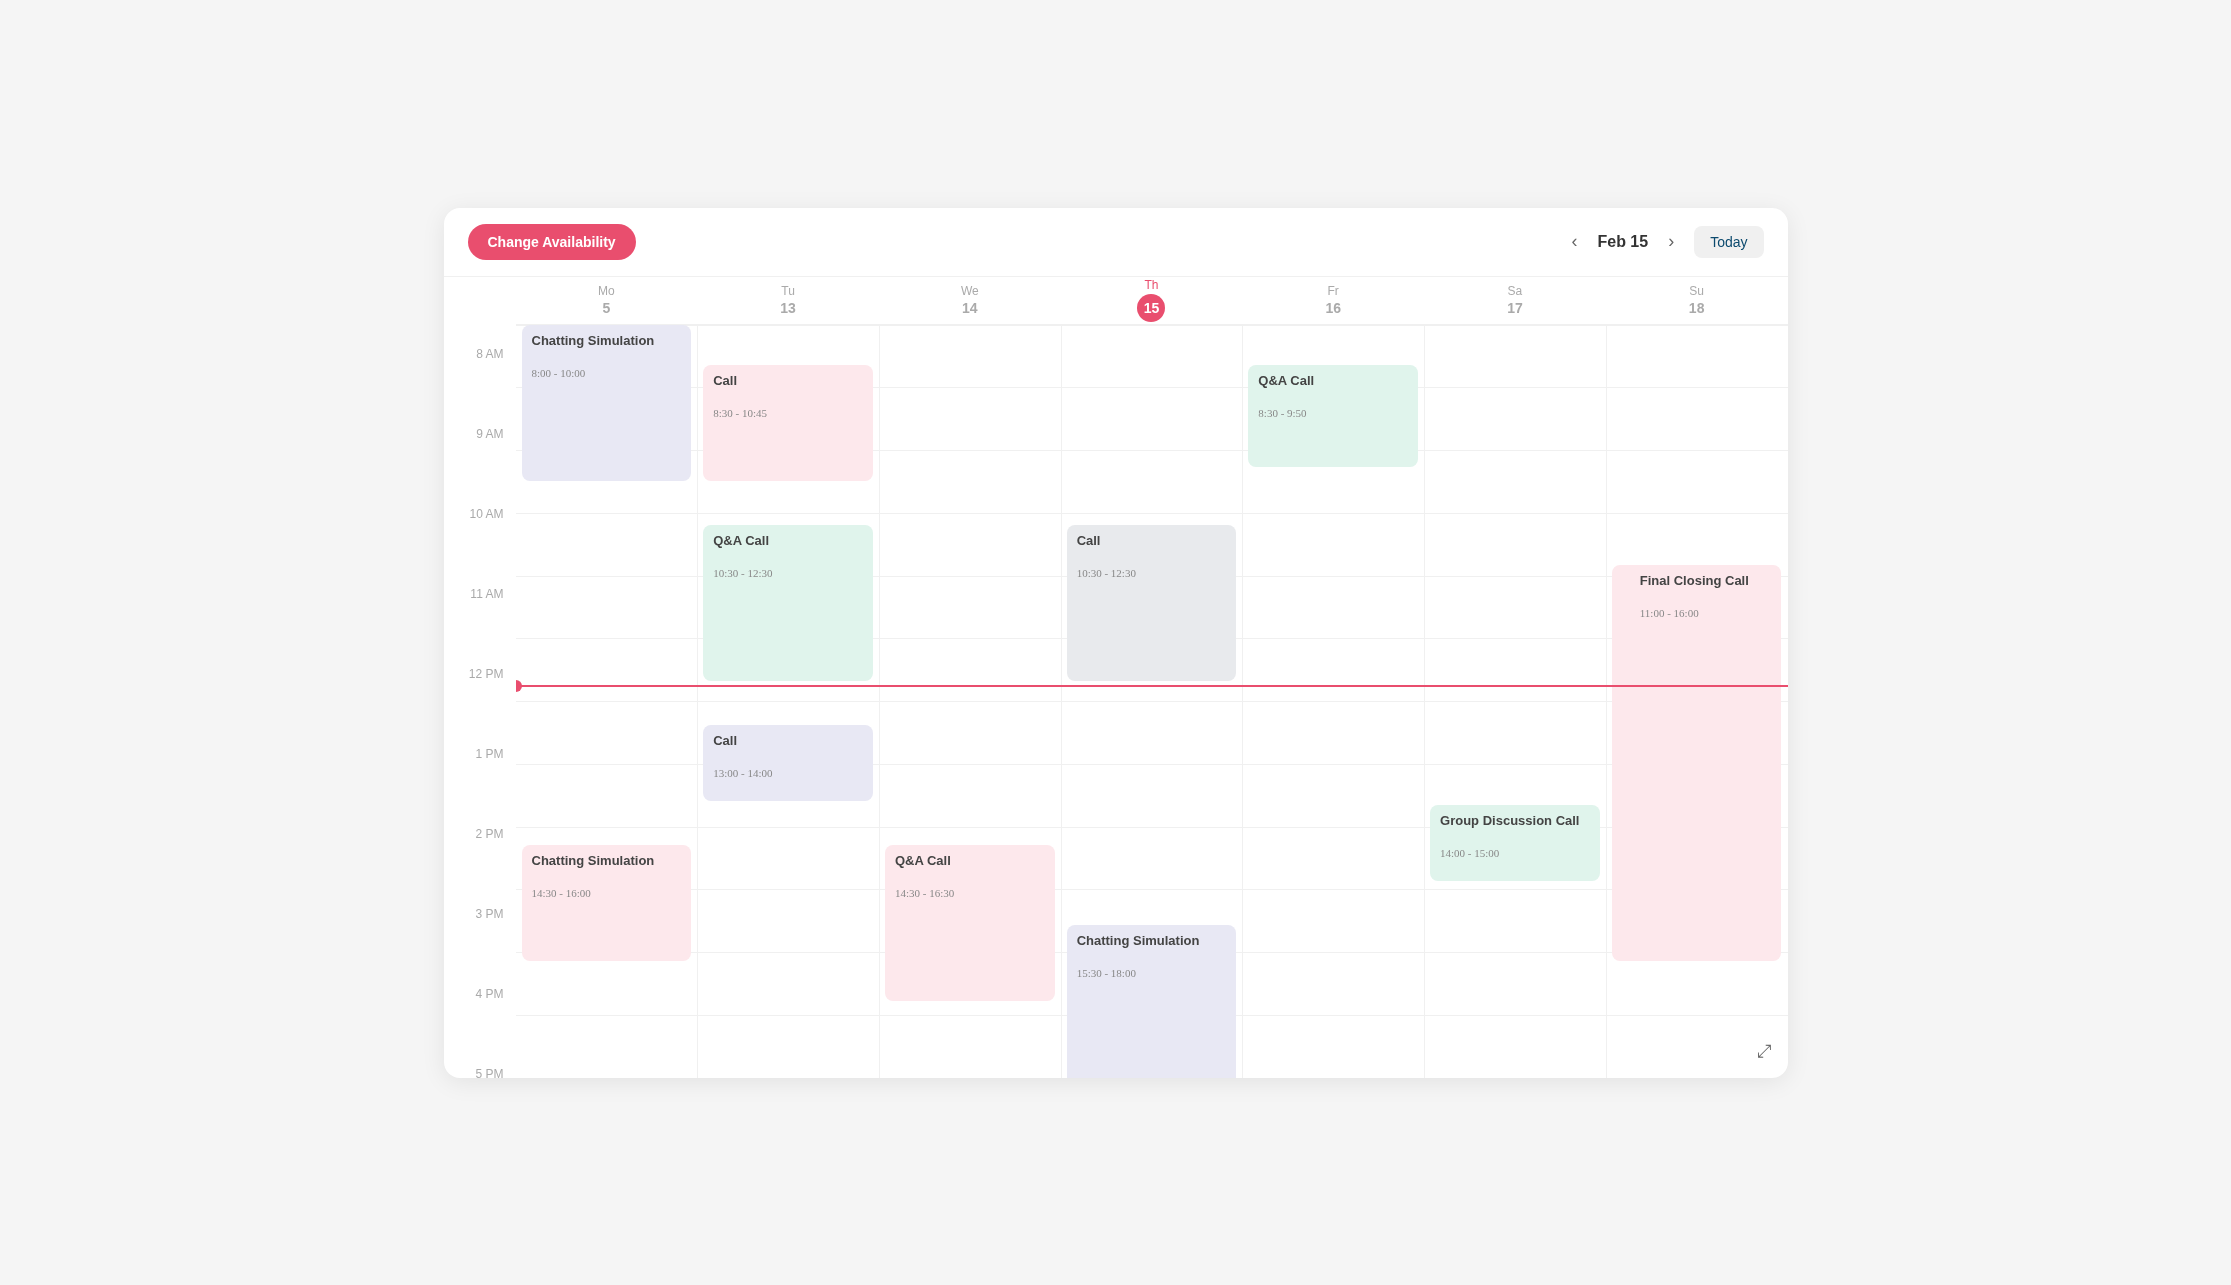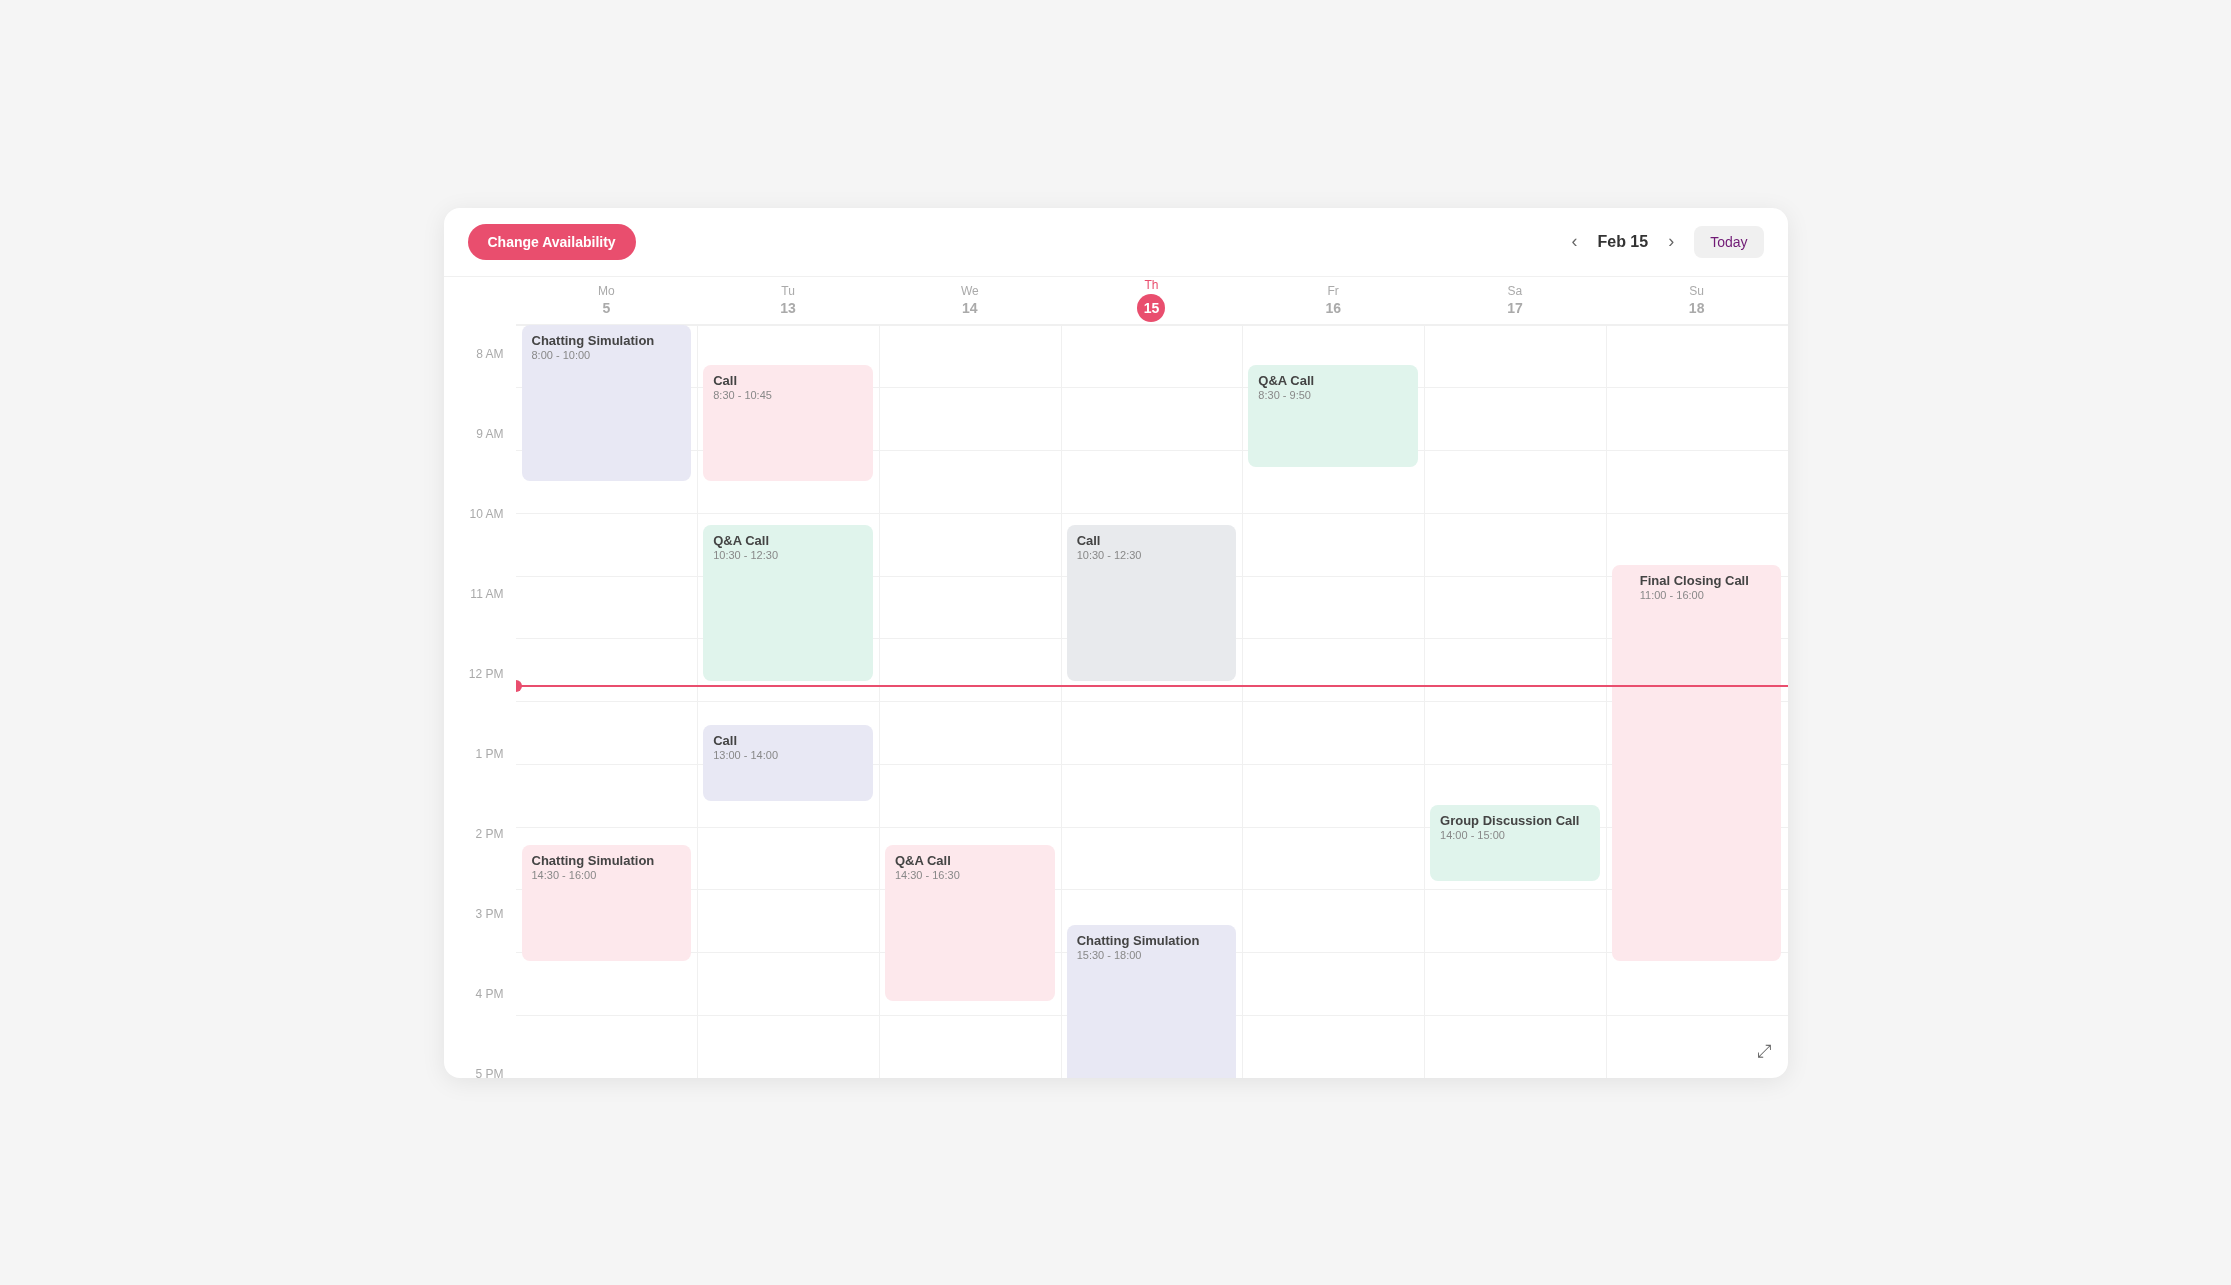--- a/index.html
+++ b/index.html
@@ -56,21 +56,21 @@
       font-size: 16px;
       font-weight: 600;
       color: #333;
     }
     .today-btn {
       background: #f0f0f0;
       border: none;
       border-radius: 8px;
       padding: 8px 16px;
       font-size: 14px;
-      color: #701a75;
+      color: #0c4a6e;
       cursor: pointer;
     }
     .calendar-body {
       display: flex;
       flex: 1;
       overflow: hidden;
     }
     .time-column {
       width: 72px;
       flex-shrink: 0;
@@ -172,21 +172,22 @@
     }
     .event-block .event-title {
       font-weight: 600;
       color: #444;
       font-size: 13px;
       line-height: 1.3;
     }
     .event-block .event-time {
       color: #888;
       font-size: 11px;
-      margin-top: 0;
+      margin-top: 18px;
+      font-family: Liberation Serif, serif;
     }
     .event-blue { background: #e8e8f4; }
     .event-pink { background: #fde8ec; }
     .event-green { background: #e0f4ec; }
     .event-gray { background: #e8eaed; }
     .current-time-line {
       position: absolute;
       left: 0;
       right: 0;
       height: 2px;

